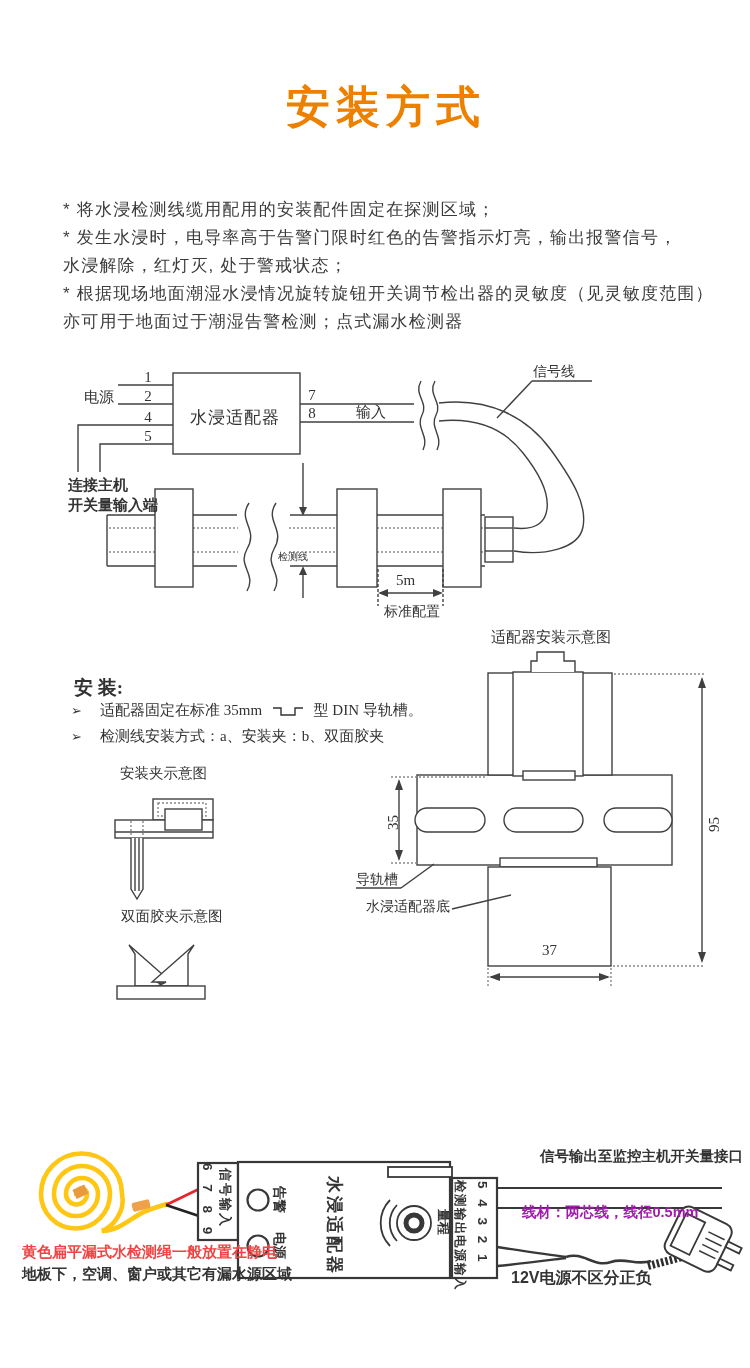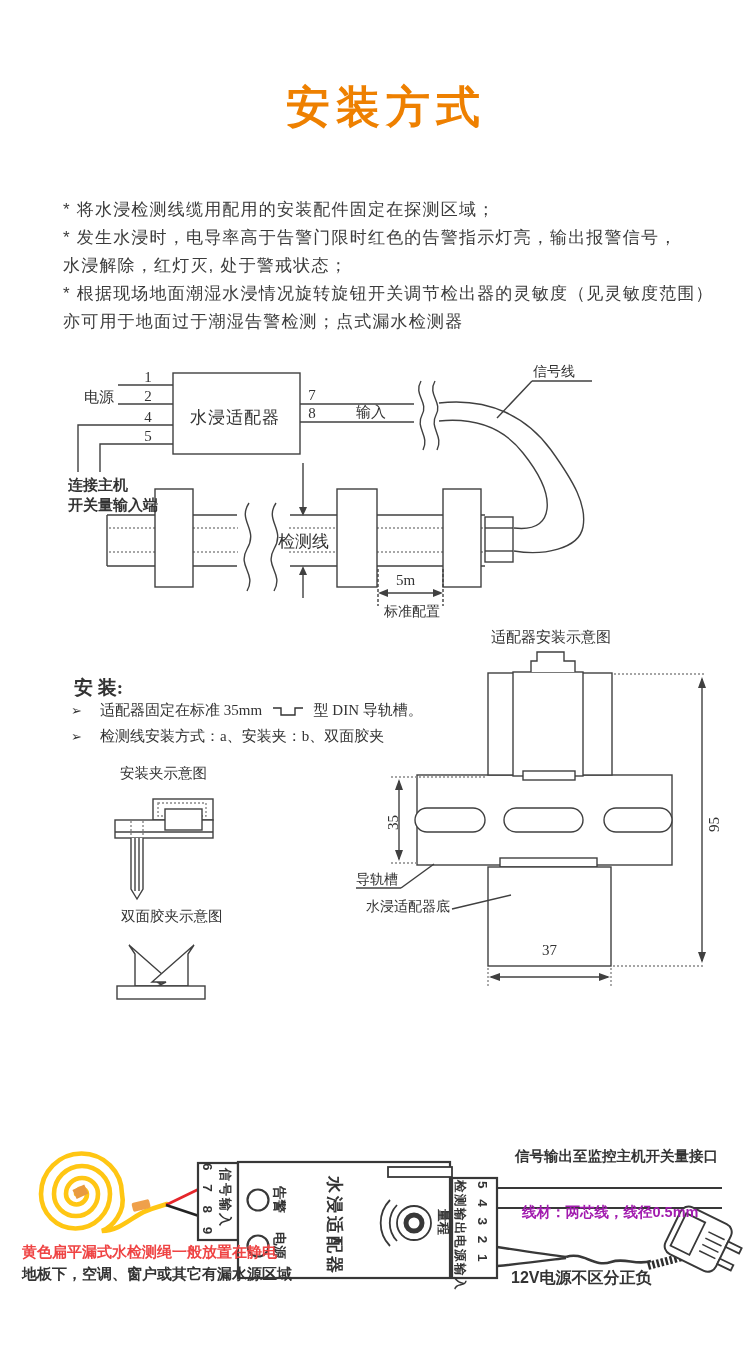--- a/index.html
+++ b/index.html
@@ -170,21 +170,21 @@
   <div class="lbl serif dnum" style="left:140px;top:388px;">2</div>
   <div class="lbl serif dnum" style="left:140px;top:409px;">4</div>
   <div class="lbl serif dnum" style="left:140px;top:428px;">5</div>
   <div class="lbl serif" style="left:190px;top:406px;font-size:17px;letter-spacing:1px;">水浸适配器</div>
   <div class="lbl serif dnum" style="left:304px;top:387px;">7</div>
   <div class="lbl serif dnum" style="left:304px;top:405px;">8</div>
   <div class="lbl serif" style="left:356px;top:403px;font-size:15px;">输入</div>
   <div class="lbl serif" style="left:533px;top:363px;font-size:14px;">信号线</div>
   <div class="lbl serif b" style="left:68px;top:476px;font-size:15px;">连接主机</div>
   <div class="lbl serif b" style="left:68px;top:496px;font-size:15px;">开关量输入端</div>
-  <div class="lbl serif" style="left:278px;top:530px;font-size:17px;">检测线</div>
+  <div class="lbl serif" style="left:278px;top:550px;font-size:10px;">检测线</div>
   <div class="lbl serif" style="left:396px;top:572px;font-size:15px;">5m</div>
   <div class="lbl serif" style="left:384px;top:603px;font-size:14px;">标准配置</div>
 
   <div class="lbl serif" style="left:491px;top:628px;font-size:15px;">适配器安装示意图</div>
   <div class="lbl serif b" style="left:74px;top:675px;font-size:19px;">安 装:</div>
   <div class="lbl serif" style="left:71px;top:703px;font-size:13px;">➢</div>
   <div class="lbl serif" style="left:100px;top:701px;font-size:15px;">
     <span>适配器固定在标准 35mm</span>
     <svg width="34" height="13" viewBox="0 0 34 13" style="margin:0 5px;vertical-align:middle;">
       <path d="M2,3 H10 V10 H24 V3 H32" fill="none" stroke="#333" stroke-width="1.4"></path>
@@ -207,17 +207,17 @@
   <div class="lbl sans b rot90" style="left:288px;top:1186px;font-size:13.5px;">告警</div>
   <div class="lbl sans b rot90" style="left:288px;top:1232px;font-size:13.5px;">电源</div>
   <div class="lbl sans b rot90" style="left:346px;top:1176px;font-size:17px;letter-spacing:3px;">水浸适配器</div>
   <div class="lbl sans b rot90" style="left:452px;top:1209px;font-size:13px;">量程</div>
   <div class="lbl sans b rot90" style="left:468px;top:1180px;font-size:12.5px;letter-spacing:1.5px;">检测输出</div>
   <div class="lbl sans b rot90" style="left:468px;top:1235px;font-size:12.5px;letter-spacing:1.5px;">电源输入</div>
   <div class="lbl sans b rot90" style="left:490px;top:1181px;font-size:13.5px;letter-spacing:3.5px;">5 4 3 2 1</div>
 
   <div class="lbl sans b" style="left:22px;top:1243px;font-size:15px;color:#ef4444;">黄色扁平漏式水检测绳一般放置在静电</div>
   <div class="lbl sans b" style="left:22px;top:1265px;font-size:15px;color:#333;">地板下，空调、窗户或其它有漏水源区域</div>
-  <div class="lbl sans b" style="left:515px;top:1147px;font-size:14.5px;color:#333;">信号输出至监控主机开关量接口</div>
+  <div class="lbl sans b" style="left:540px;top:1147px;font-size:14.5px;color:#333;">信号输出至监控主机开关量接口</div>
   <div class="lbl sans b" style="left:522px;top:1167px;font-size:14.5px;color:#a21caf;margin-top:36px;">线材：两芯线，线径0.5mm</div>
   <div class="lbl sans b" style="left:511px;top:1268px;font-size:16px;color:#333;">12V电源不区分正负</div>
 
 </div>
 
 </body></html>

